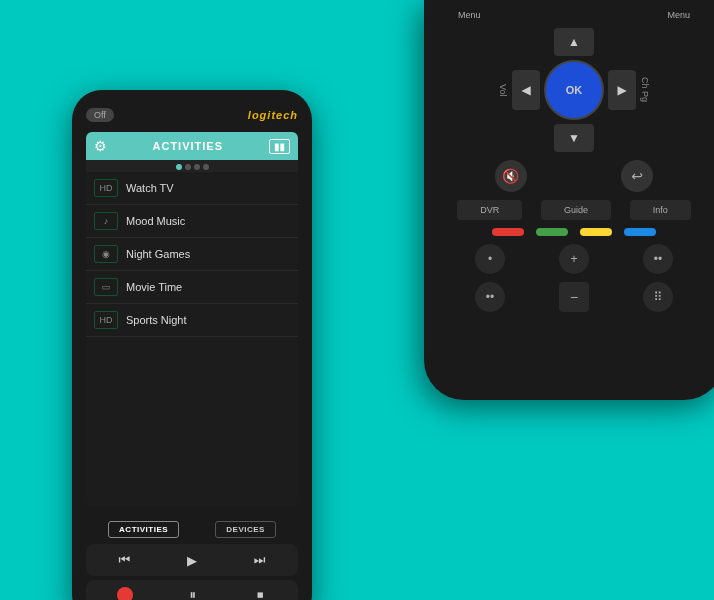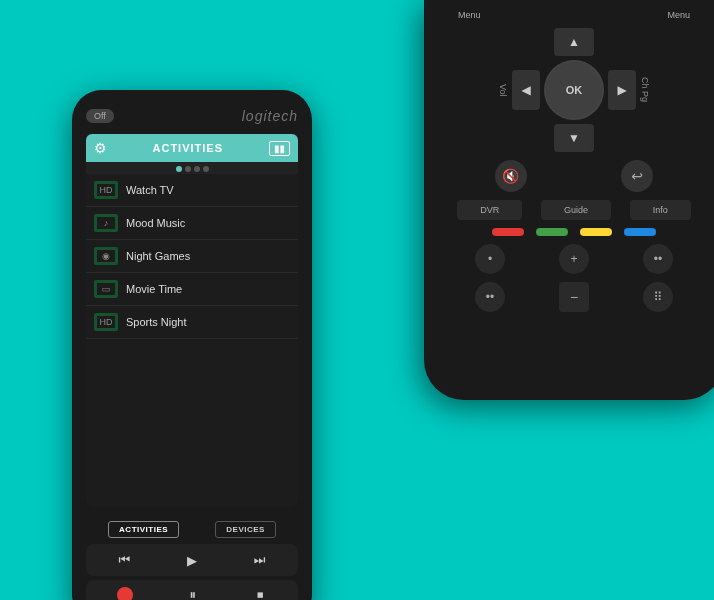--- a/index.html
+++ b/index.html
@@ -37,24 +37,24 @@
     .off-btn {
       background: #444;
       border-radius: 10px;
       padding: 2px 8px;
       font-size: 9px;
       color: #aaa;
       border: none;
     }
 
     .logitech-logo {
-      color: #737373;
-      font-size: 14px;
+      color: #eab308;
+      font-size: 11px;
       font-style: italic;
-      font-weight: normal;
+      font-weight: bold;
       letter-spacing: 1px;
     }
 
     
     .screen {
       background: #111;
       border-radius: 6px;
       overflow: hidden;
       flex: 1;
       display: flex;
@@ -121,21 +121,21 @@
       align-items: center;
       padding: 7px 8px;
       border-bottom: 1px solid #2a2a2a;
       gap: 8px;
       cursor: pointer;
     }
 
     .menu-icon-box {
       width: 24px;
       height: 18px;
-      border: 3px solid #14532d;
+      border: 1px solid #14532d;
       border-radius: 2px;
       display: flex;
       align-items: center;
       justify-content: center;
       flex-shrink: 0;
     }
 
     .menu-icon-box span {
       font-size: 9px;
       color: #888;
@@ -271,21 +271,21 @@
     .dpad-left-right {
       width: 28px;
       height: 40px;
       font-size: 12px;
     }
 
     .ok-btn {
       width: 60px;
       height: 60px;
       border-radius: 50%;
-      background: #404040;
+      background: #1d4ed8;
       border: 2px solid #444;
       color: #ccc;
       font-size: 11px;
       font-weight: bold;
       cursor: pointer;
     }
 
     .vol-label {
       color: #888;
       font-size: 9px;

